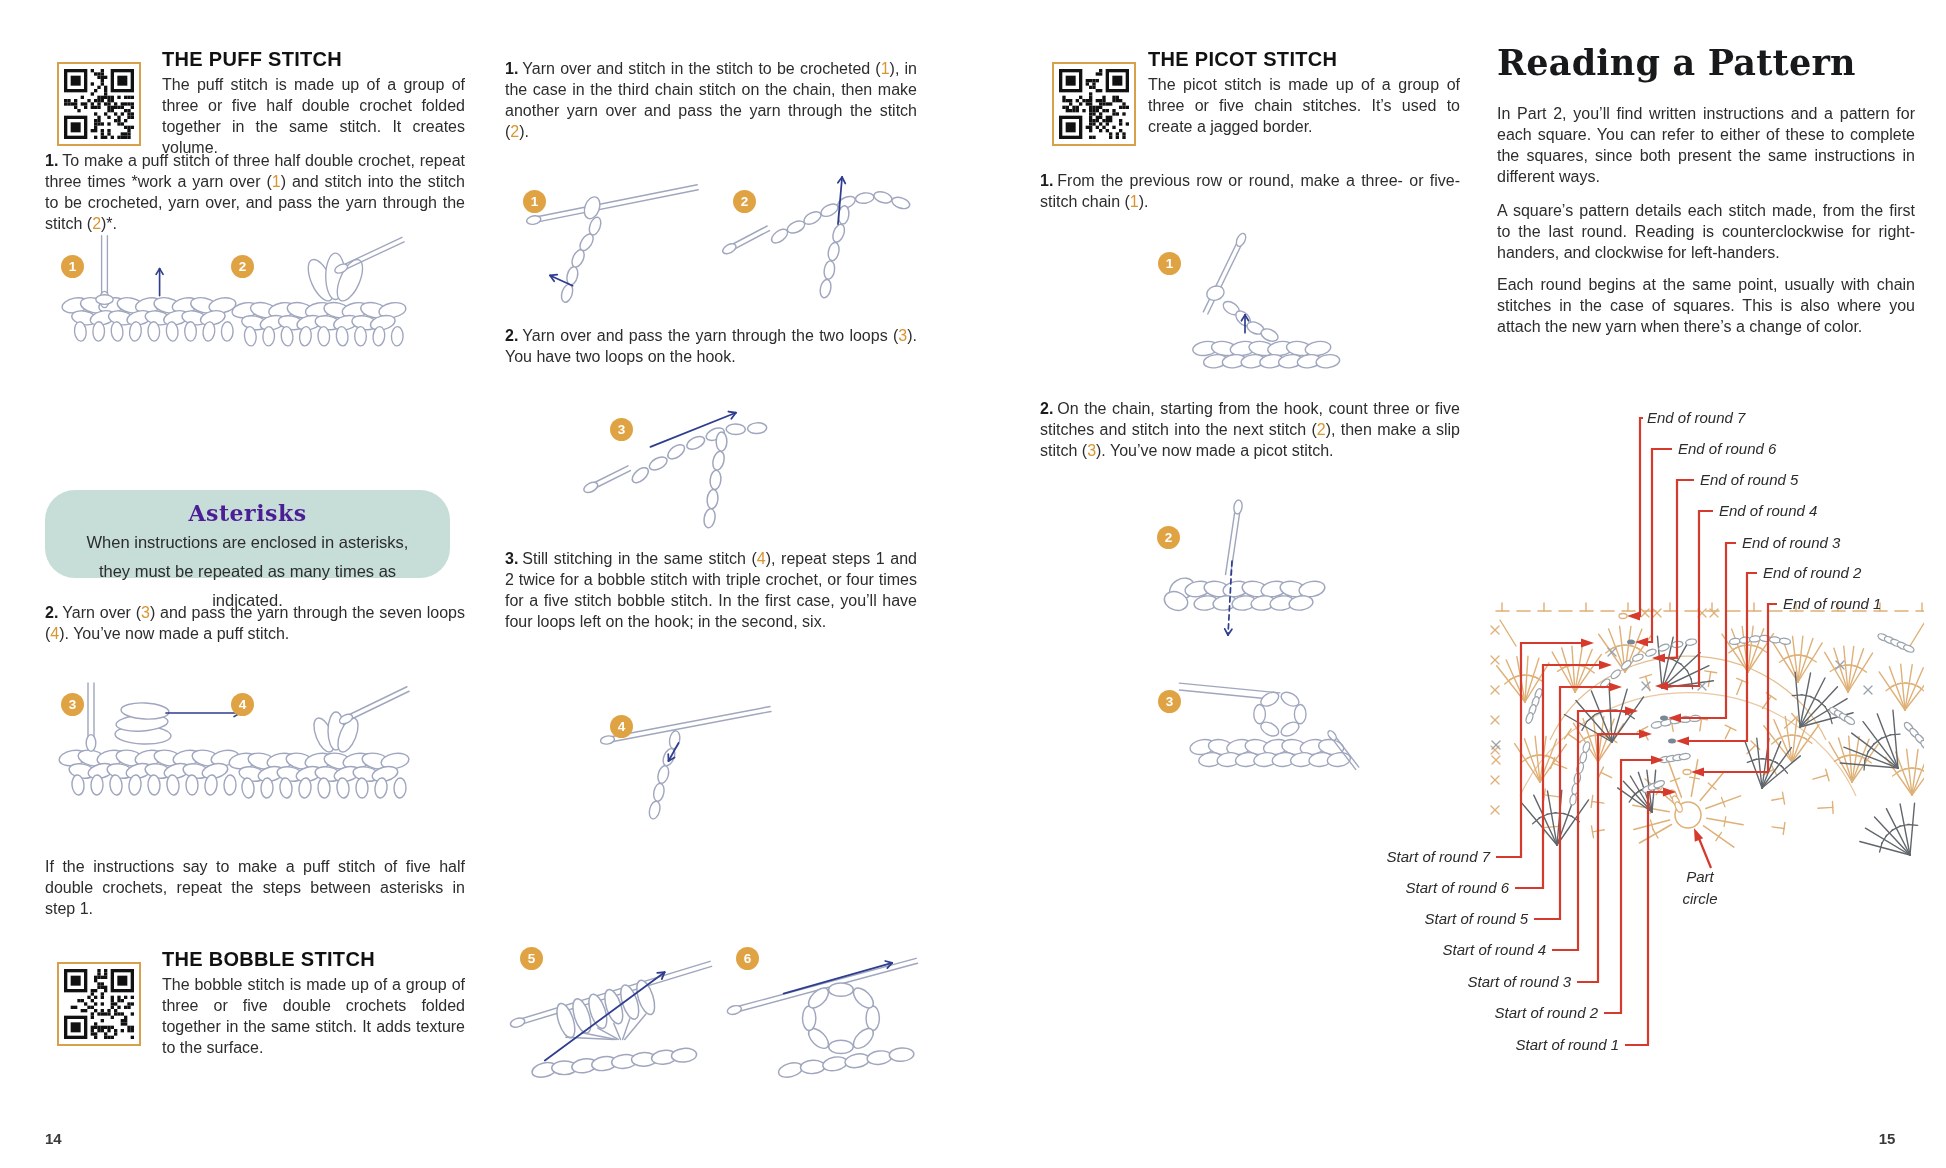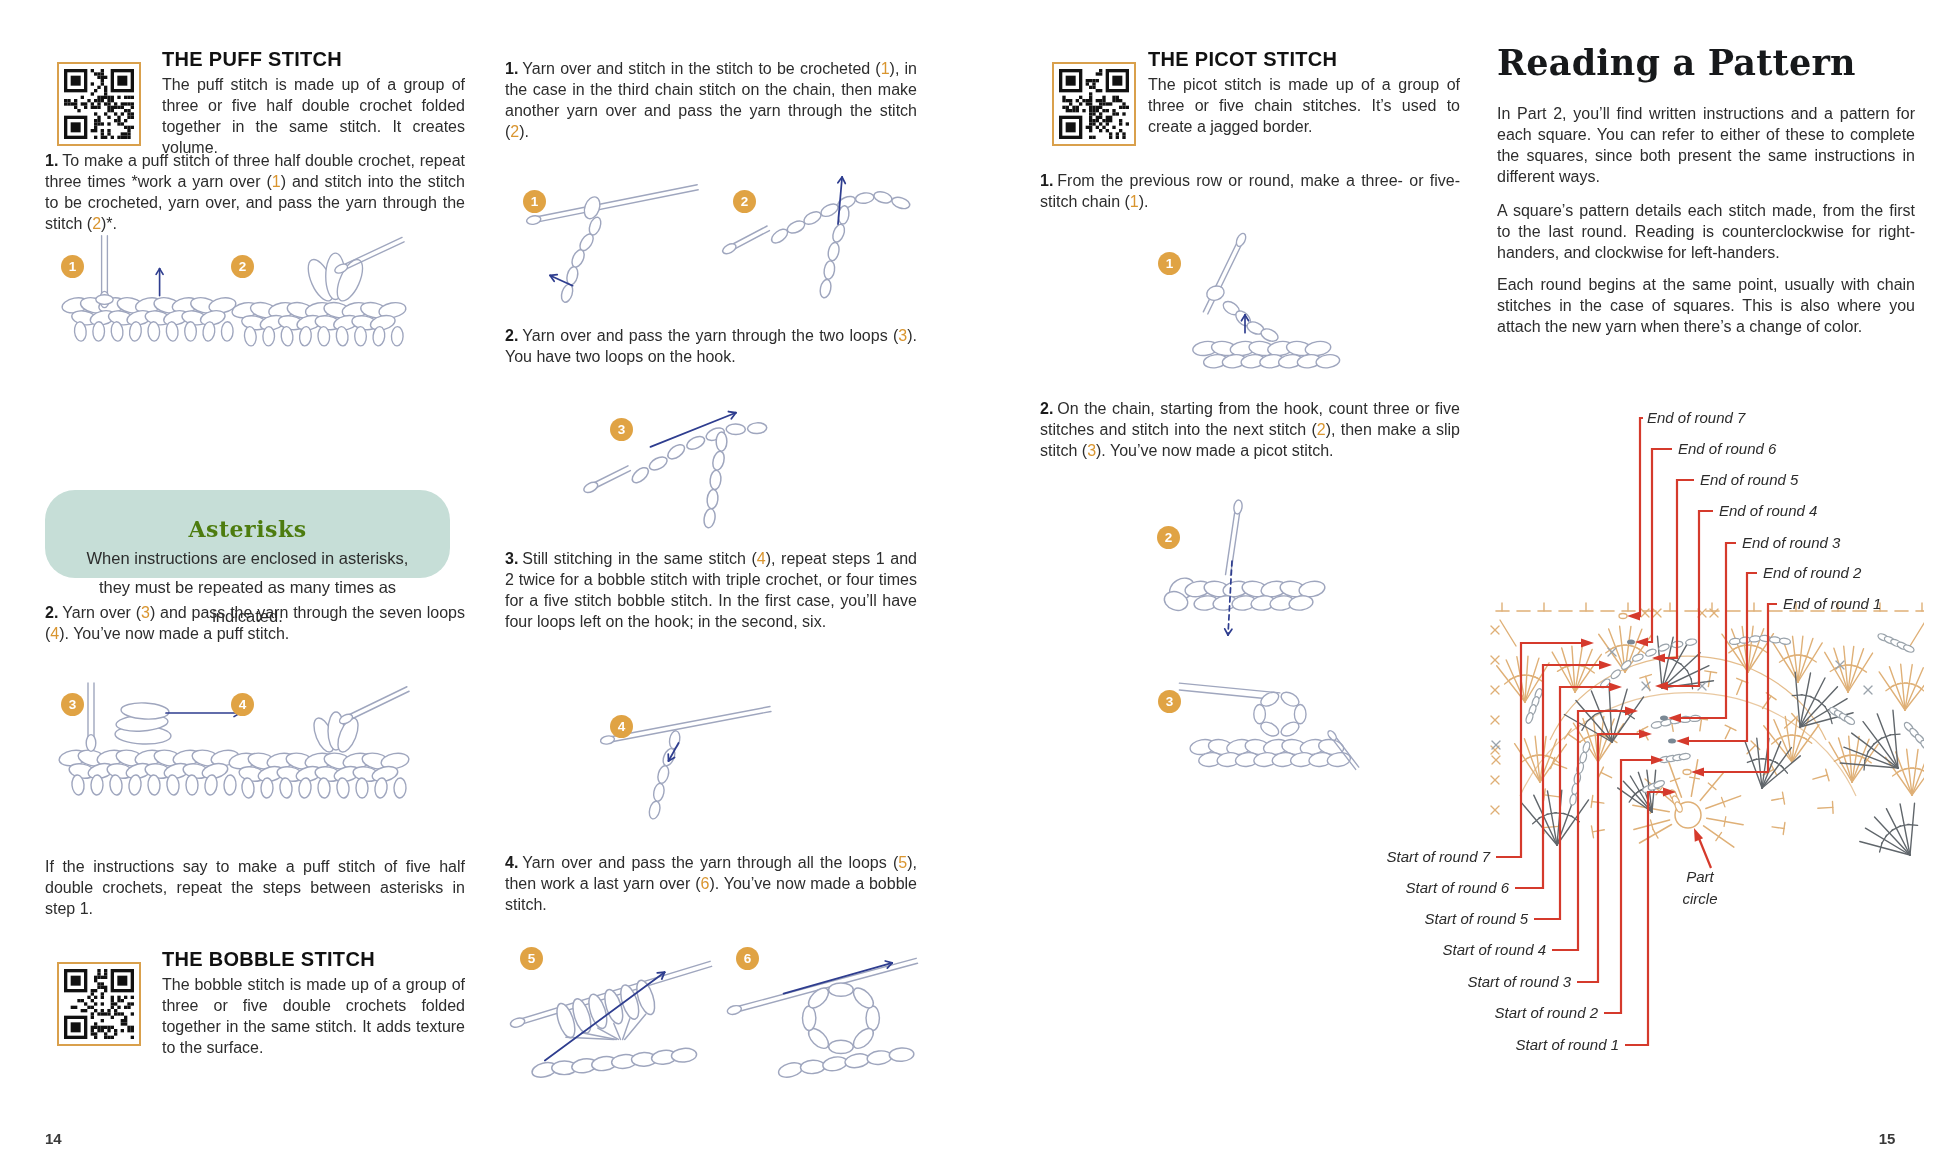--- a/index.html
+++ b/index.html
@@ -13,22 +13,22 @@
          font-family:"Liberation Sans",sans-serif;}
   .sec-head{position:absolute;}
   .sec-head .qr{position:absolute;left:12px;top:14px;width:84px;height:84px;
                 border:2px solid #D9A04C;background:#fff;box-sizing:border-box;padding:5px;}
   .sec-head .qr svg{width:100%;height:100%;display:block;}
   .sec-head .h-sec{position:absolute;left:117px;top:0;}
   .sec-head .intro{position:absolute;left:117px;top:26px;width:303px;}
   .picot-head .h-sec{left:108px;}
   .picot-head .intro{left:108px;width:312px;}
   .note{position:absolute;background:#C6DED7;border-radius:30px;text-align:center;}
-  .note h3{margin:26px 0 2px 0;font-family:"DejaVu Serif",serif;font-weight:bold;
-           font-size:22px;color:#4d7c0f;letter-spacing:.5px;}
+  .note h3{margin:10px 0 2px 0;font-family:"DejaVu Serif",serif;font-weight:bold;
+           font-size:22px;color:#4c1d95;letter-spacing:.5px;}
   .note p{margin:0 26px;font-size:16.5px;line-height:29px;color:#2d2d2d;}
   .fig{position:absolute;margin:0;}
   .fig svg{position:absolute;inset:0;width:100%;height:100%;}
   .badge{position:absolute;width:23px;height:23px;border-radius:50%;background:#E0A344;
          color:#fff;font-weight:bold;font-size:13.5px;display:flex;align-items:center;
          justify-content:center;z-index:3;}
   .read-title{position:absolute;font-family:"DejaVu Serif",serif;font-weight:bold;
               font-size:35px;color:#17191b;margin:0;letter-spacing:.2px;}
   .dlab{position:absolute;font-style:italic;font-size:15px;color:#2b2b2b;white-space:nowrap;}
   .dlab.start{text-align:right;width:130px;white-space:nowrap;}
@@ -534,21 +534,20 @@
         <ellipse cx="86.48454502150467" cy="72.11406193405234" rx="9" ry="5" stroke="#9FA6BE" fill="#fff" stroke-width="1.4" transform="rotate(113.2484125438615 86.48454502150467 72.11406193405234)"></ellipse>
         <ellipse cx="80.80757503584111" cy="89.52343655675391" rx="9" ry="5" stroke="#9FA6BE" fill="#fff" stroke-width="1.4" transform="rotate(105.04771847180122 80.80757503584111 89.52343655675391)"></ellipse>
         <ellipse cx="76.36201005173733" cy="107.27955778270322" rx="9" ry="5" stroke="#9FA6BE" fill="#fff" stroke-width="1.4" transform="rotate(100.90819898425006 76.36201005173733 107.27955778270322)"></ellipse>
         <ellipse cx="72.12067001724577" cy="125.09318592756773" rx="9" ry="5" stroke="#9FA6BE" fill="#fff" stroke-width="1.4" transform="rotate(104.1459526335505 72.12067001724577 125.09318592756773)"></ellipse>
         <line x1="96" y1="58" x2="86" y2="76" stroke="#2E3D8F" stroke-width="1.7" stroke-linecap="round"></line>
         <line x1="86" y1="76" x2="85.75858883596212" y2="69.00416404924488" stroke="#2E3D8F" stroke-width="1.7" stroke-linecap="round"></line>
         <line x1="86" y1="76" x2="92.06739868635927" y2="72.50905841057661" stroke="#2E3D8F" stroke-width="1.7" stroke-linecap="round"></line>
       </svg>
   </figure>
 
-  <p class="p abs" style="left:505px;top:852px;width:412px"><b class="sno">4.</b><span>Yarn over and pass the yarn through all the loops (<span class="onum">5</span>), then work a last yarn over (<span class="onum">6</span>). You’ve now made a bobble stitch.</span></p>
 
   <figure class="fig" style="left:505px;top:930px;width:210px;height:158px">
     <span class="badge" style="left:15px;top:17px">5</span>
     <svg viewBox="0 0 200 150">
         <line x1="11.27209596054326" y1="85.60831529892785" x2="195.27209596054325" y2="29.608315298927856" stroke="#9FA6BE" stroke-width="1.4" stroke-linecap="round"></line>
         <line x1="12.72790403945674" y1="90.39168470107215" x2="196.72790403945675" y2="34.391684701072144" stroke="#9FA6BE" stroke-width="1.4" stroke-linecap="round"></line>
         <ellipse cx="12" cy="88" rx="7" ry="4" stroke="#9FA6BE" fill="#fff" stroke-width="1.4" transform="rotate(-16.927513064147043 12 88)"></ellipse>
         <ellipse cx="58" cy="86" rx="7" ry="17" stroke="#9FA6BE" fill="#fff" stroke-width="1.4" transform="rotate(-18 58 86)"></ellipse>
         <line x1="58" y1="102" x2="104" y2="104" stroke="#9FA6BE" stroke-width="1.4" stroke-linecap="round"></line>
         <ellipse cx="73.2" cy="81.6" rx="7" ry="17" stroke="#9FA6BE" fill="#fff" stroke-width="1.4" transform="rotate(-18 73.2 81.6)"></ellipse>

